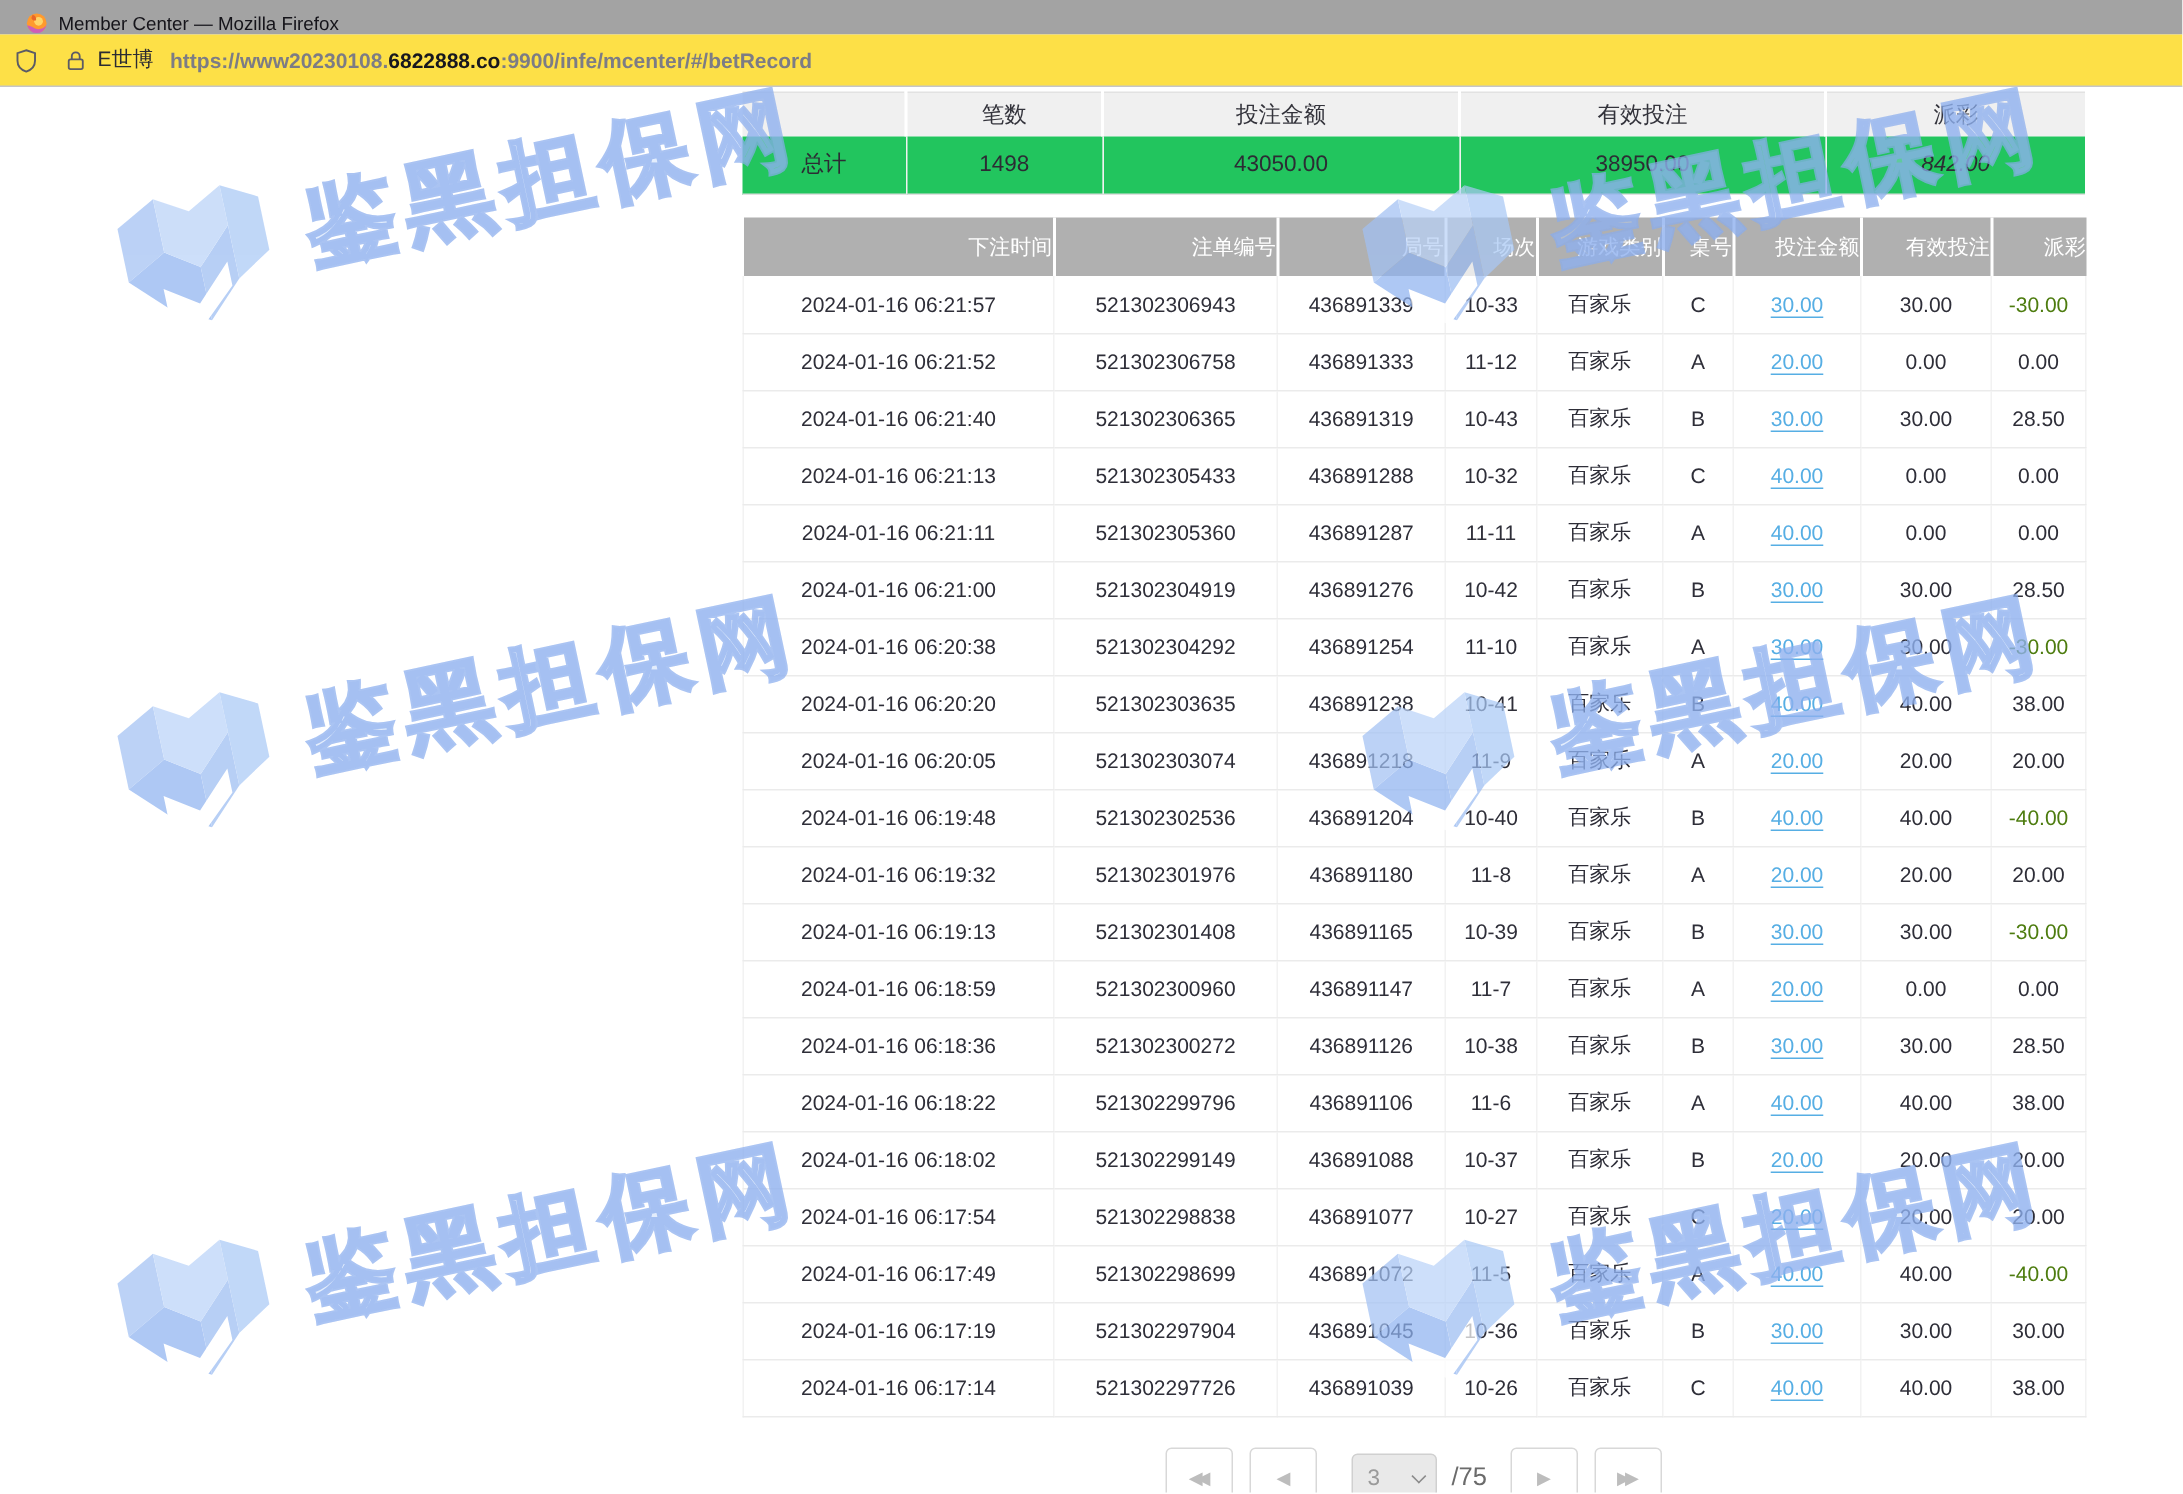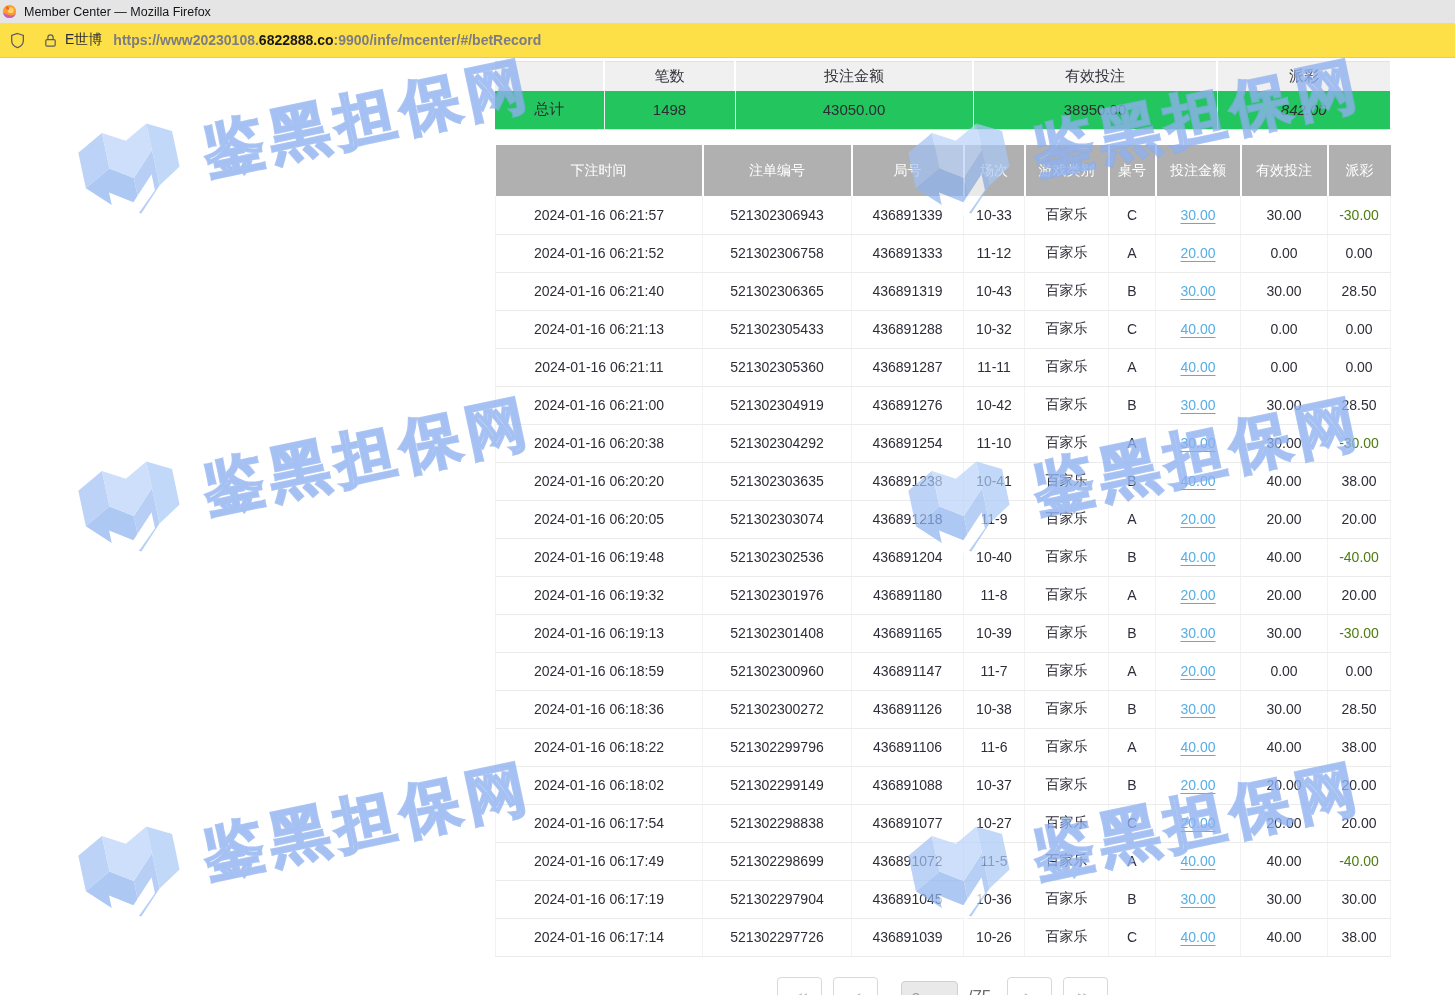--- a/index.html
+++ b/index.html
@@ -1,20 +1,20 @@
 <!DOCTYPE html>
 <html><head>
 <meta charset="utf-8">
 <style>
   * { margin:0; padding:0; box-sizing:border-box; }
   html,body { width:1455px; height:996px; overflow:hidden; background:#fff;
               font-family:"Liberation Sans","DejaVu Sans",sans-serif; }
 
   
-  .titlebar { height:23px; background:#e5e5e5; display:flex; align-items:center; padding-left:2px; }
+  .titlebar { height:23px; background:#a3a3a3; display:flex; align-items:flex-end; padding-left:17px; }
   .titlebar .ttl { font-size:12.5px; color:#15141a; margin-left:7px; }
   .urlbar { height:35px; background:#fde047; border-bottom:1px solid #c6c6c8;
             display:flex; align-items:center; padding-left:9px; }
   .urlbar svg { flex:0 0 auto; }
   .shield { margin-right:17px; }
   .site-name { font-size:14px; color:#2b2b33; margin-left:7px; }
   .url { font-size:14px; margin-left:11px; color:#7c7c85; white-space:nowrap;font-weight:bold; }
   .url .domain { color:#17171f; }
 
   
@@ -26,22 +26,22 @@
   
   .summary th { height:29px; background:#f0f0f0; border-right:2px solid #fff; border-top:1px solid #e2e2e2;
                 font-weight:400; font-size:15px; color:#33333b; text-align:center; }
   .summary th:last-child { border-right:none; }
   .summary td { height:39px; font-size:15px; color:#2c2c34; text-align:center;
                 border-bottom:1px solid #e0e0e0; border-right:1px solid #f1f1f1; background:#22c55e; }
   .summary td:last-child { border-right:none;font-style:italic; }
   .summary { margin-bottom:15px; }
 
   
-  .bets thead th { height:51px; background:#b0b0b0; color:#fff; font-weight:400; font-size:14px;
-                   text-align:center; border-right:2px solid #fff; }
+  .bets thead th { height:39px; background:#b0b0b0; color:#fff; font-weight:400; font-size:14px;
+                   text-align:right; border-right:2px solid #fff; }
   .bets thead th:last-child { border-right:none; }
   .bets tbody td { height:38px; font-size:14px; color:#2e2e38; text-align:center;
                    border-bottom:1px solid #ebebeb; border-right:1px solid #f2f2f2; background:transparent; }
   .bets tbody td:first-child { border-left:1px solid #f2f2f2; }
   .bets tbody td:last-child { border-right:1px solid #f2f2f2; }
   .bets a.bet-link { color:#56aee4; text-decoration:underline; text-underline-offset:3px; cursor:pointer; }
   .bets td.neg { color:#4d7c0f; }
 
   
   .pagination { margin-top:20px; display:flex; justify-content:center; align-items:flex-start; }

